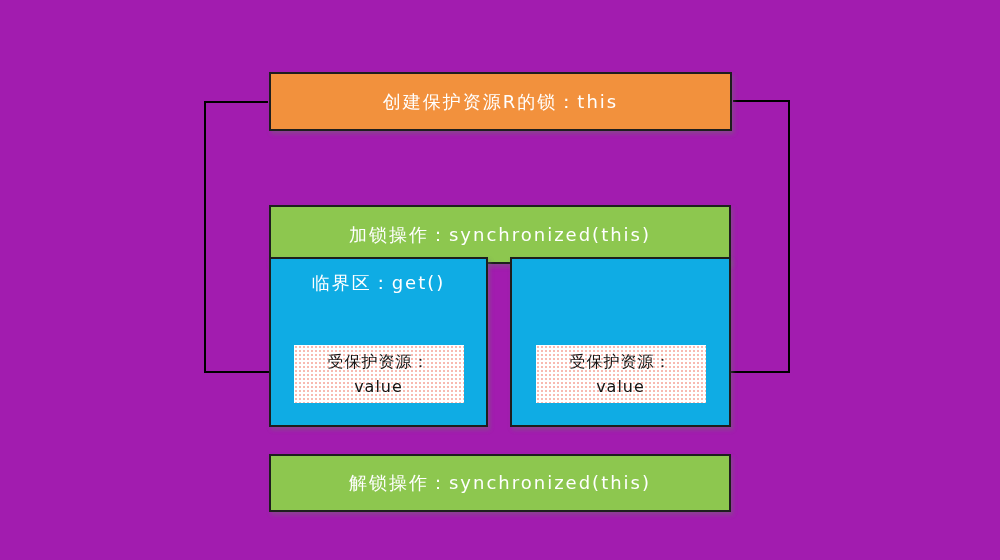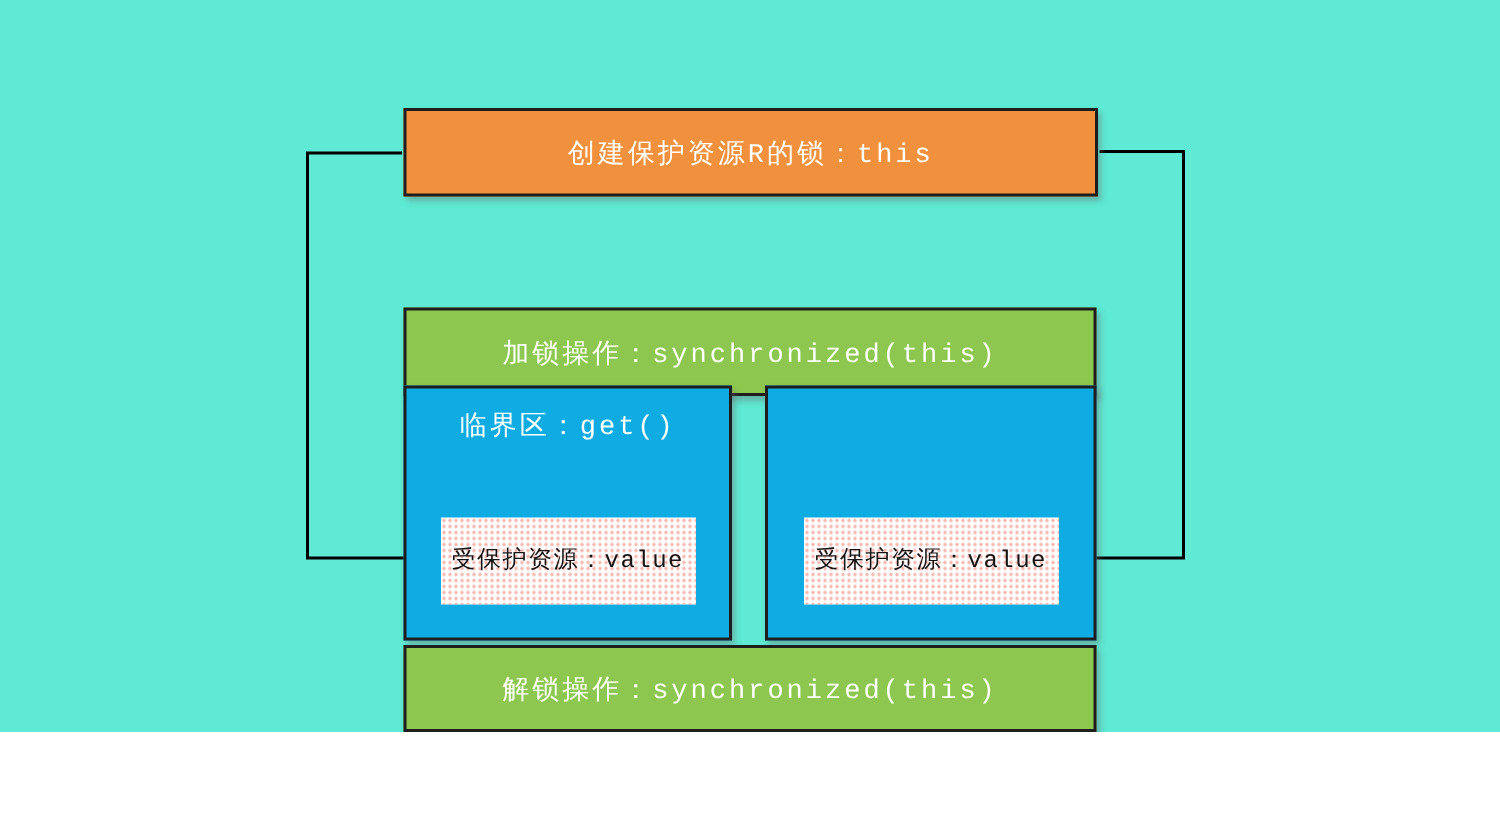--- a/index.html
+++ b/index.html
@@ -4,44 +4,43 @@
 <style>
   html, body {
     margin: 0;
     padding: 0;
     background: #ffffff;
     font-family: "DejaVu Sans", "Liberation Sans", sans-serif;
   }
   .canvas {
     position: relative;
     width: 1000px;
-    height: 488px;
-    background: #5eead4;
+    height: 560px;
+    background: #a21caf;
     overflow: hidden;
-    font-family: Liberation Mono, monospace;
   }
   .box {
     position: absolute;
     border: 2px solid #1e1e1e;
     box-shadow: 2px 3px 4px rgba(110,110,110,0.45);
     display: flex;
     align-items: center;
     justify-content: center;
     box-sizing: border-box;
     color: #ffffff;
     font-size: 18px;
     letter-spacing: 2px;
     text-align: center;
   }
   .box-orange { background: #F2913D; }
   .box-green  { background: #8DC74F; }
   .box-blue   { background: #0FACE4; justify-content: center; align-items: flex-start; }
   .top-box    { left: 269px; top: 72px;  width: 463px; height: 59px; }
   .lock-box   { left: 269px; top: 163px; width: 462px; height: 59px; margin-top: 42px; }
-  .unlock-box { left: 269px; top: 430px; width: 462px; height: 58px; }
+  .unlock-box { left: 269px; top: 454px; width: 462px; height: 58px; }
   .cs-left    { left: 269px; top: 257px; width: 219px; height: 170px; }
   .cs-right   { left: 510px; top: 257px; width: 221px; height: 170px; }
   .cs-title {
     width: 100%;
     margin-top: 12px;
     text-align: center;
     font-size: 18px;
     letter-spacing: 2px;
     color: #ffffff;
   }
@@ -50,21 +49,21 @@
     left: 50%;
     transform: translateX(-50%);
     top: 86px;
     width: 170px;
     height: 58px;
     background-color: #ffffff;
     background-image: radial-gradient(circle, rgba(243,140,125,0.6) 1px, transparent 1.2px);
     background-size: 4px 4px;
     color: #141414;
     display: flex;
-    flex-direction: row;
+    flex-direction: column;
     align-items: center;
     justify-content: center;
     font-size: 16px;
     letter-spacing: 1px;
     line-height: 25px;
   }
   .arrow-layer {
     position: absolute;
     left: 0; top: 0;
     width: 1000px;

